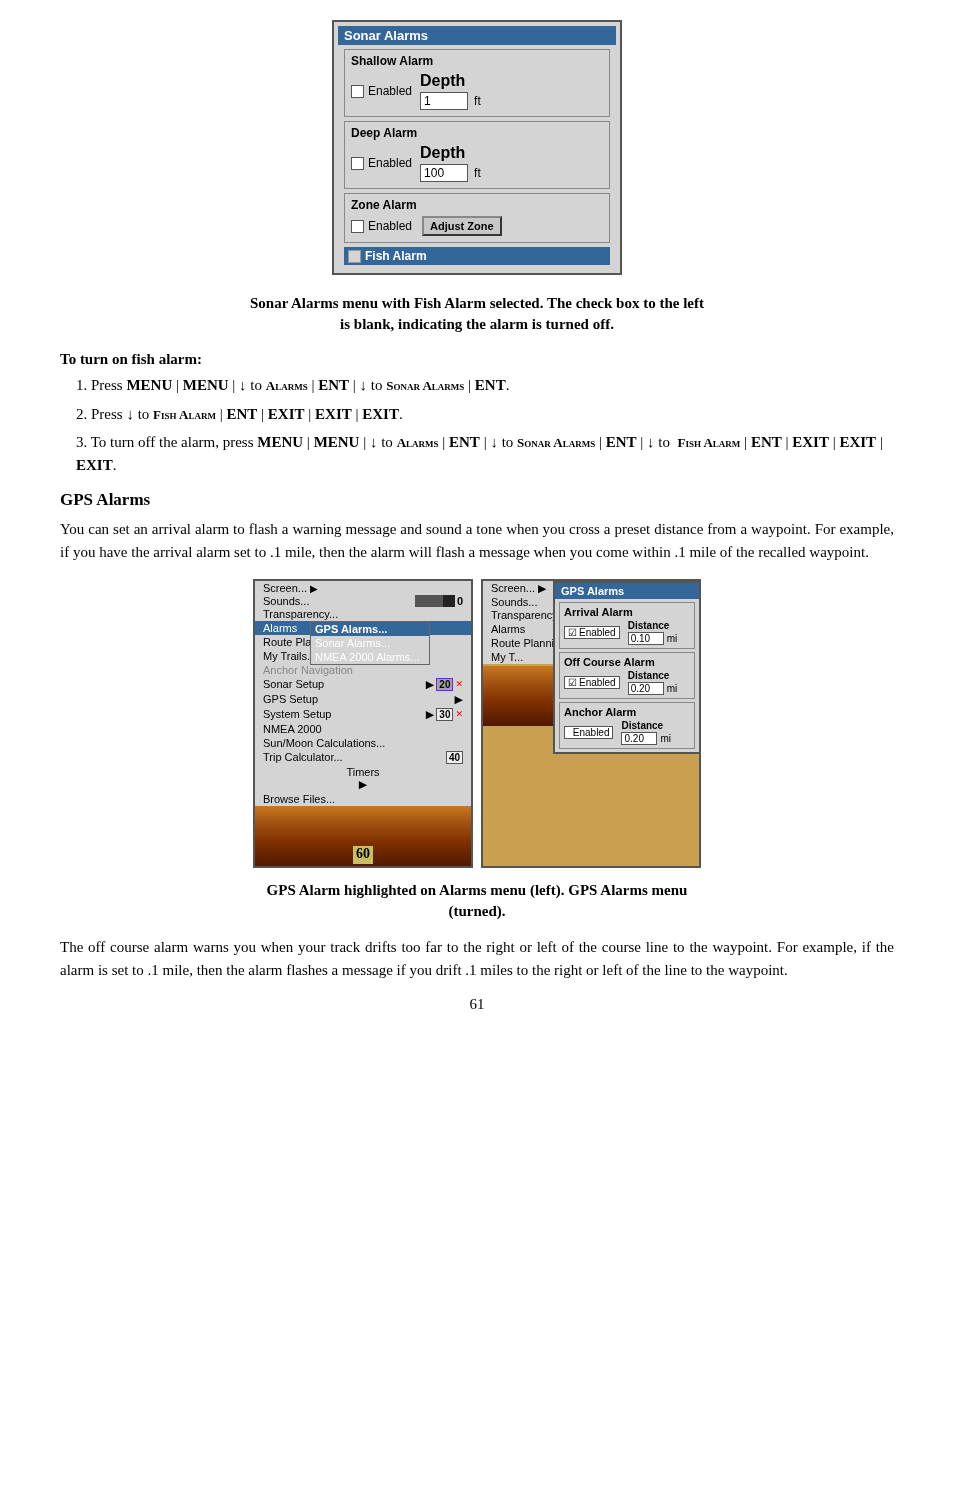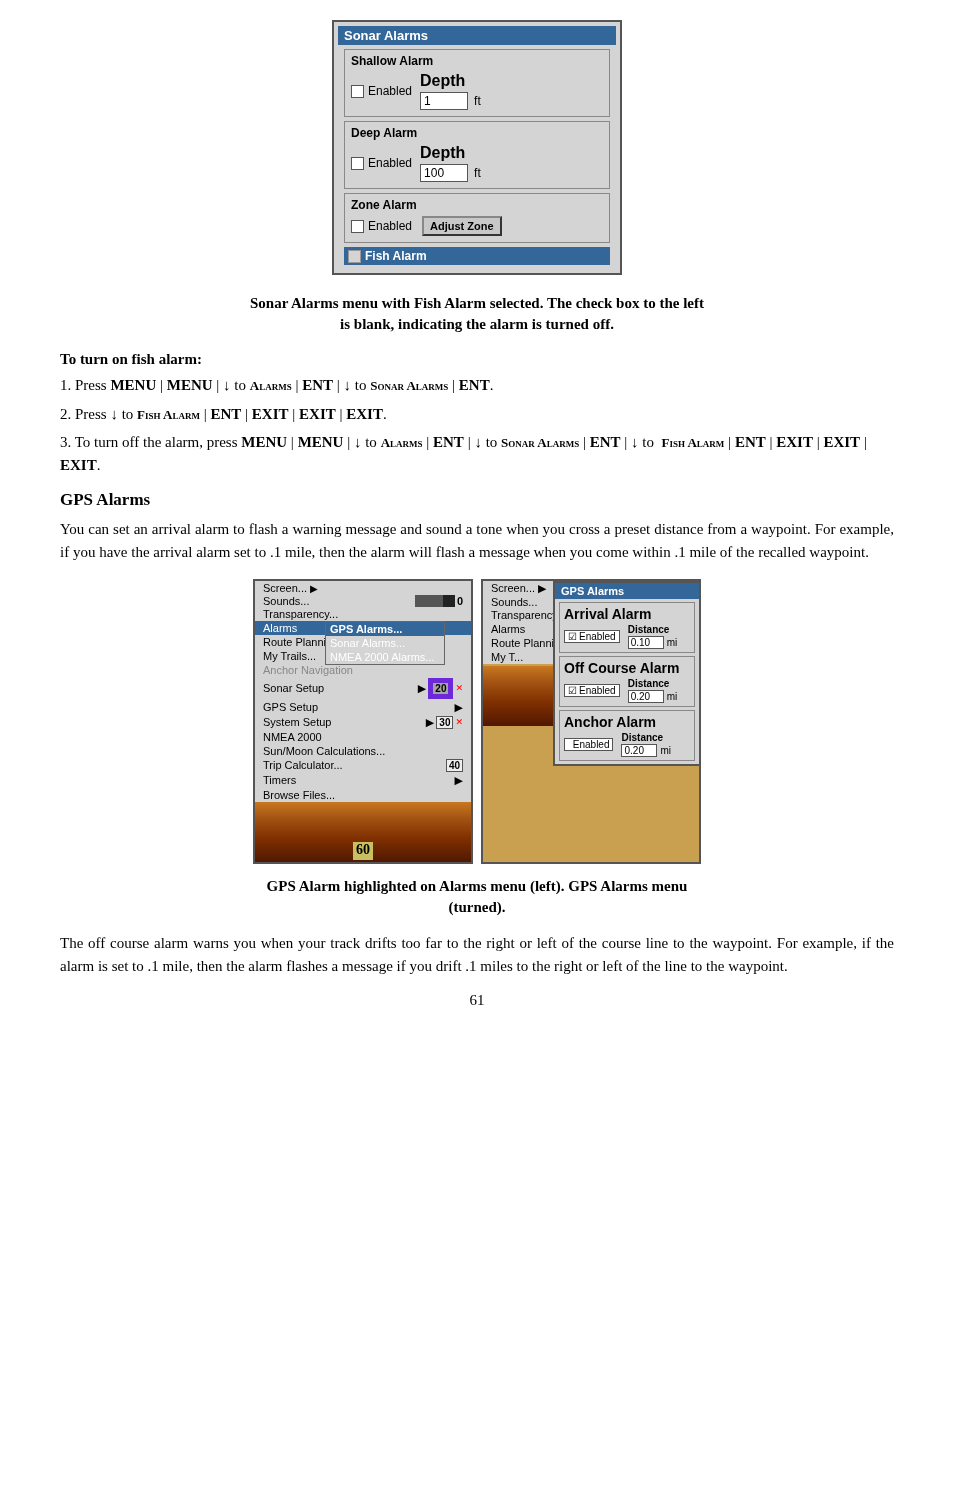--- a/index.html
+++ b/index.html
@@ -148,20 +148,21 @@
     .instruction-heading {
       font-size: 15px;
       font-weight: bold;
       margin-bottom: 6px;
     }
 
     .instruction-line {
       font-size: 15px;
       margin-bottom: 6px;
       line-height: 1.5;
+      margin-left: 16px;
     }
 
     .instruction-line b {
       font-weight: bold;
     }
 
     .sc {
       font-variant: small-caps;
       font-weight: bold;
       font-size: 13px;
@@ -246,21 +247,21 @@
       font-size: 11px;
     }
 
     .gps-alarm-group {
       border: 1px solid #888;
       margin: 3px 4px;
       padding: 3px 4px;
     }
 
     .gps-alarm-group-title {
-      font-size: 14px;
+      font-size: 11px;
       font-weight: bold;
       margin-bottom: 2px;
     }
 
     .gps-alarm-field {
       display: flex;
       align-items: center;
       gap: 4px;
     }
 
@@ -423,36 +424,36 @@
         <div style="display:flex; align-items:center; gap:2px;">
           <div style="width:40px; height:12px; background:#555; position:relative;">
             <div style="position:absolute; right:0; top:0; width:12px; height:12px; background:#222;"></div>
           </div>
           <span style="font-size:11px; font-weight:bold;">0</span>
         </div>
       </div>
       <div class="menu-item">Transparency...</div>
       <div class="menu-item highlighted" style="position:relative; display:flex; justify-content:space-between;">
         <span>Alarms</span>
-        <div style="position:absolute; left:70px; top:0; background:#d4d4d4; border:1px solid #666; width:120px; z-index:10; font-size:11px;">
+        <div style="position:absolute; left:55px; top:0; background:#d4d4d4; border:1px solid #666; width:120px; z-index:10; font-size:11px;">
           <div style="background:#336699; color:#fff; padding:1px 4px; font-weight:bold; font-size:11px;">GPS Alarms...</div>
           <div style="padding:1px 4px;">Sonar Alarms...</div>
           <div style="padding:1px 4px;">NMEA 2000 Alarms...</div>
         </div>
       </div>
       <div class="menu-item" style="display:flex; gap:20px;">
           <span>Route Planning</span>
         </div>
       <div class="menu-item">My Trails...</div>
       <div class="menu-item" style="color:#888;">Anchor Navigation</div>
       <div class="menu-item" style="display:flex;justify-content:space-between;align-items:center;">
         <span>Sonar Setup</span>
         <div style="display:flex;align-items:center;gap:2px;">
           <span>▶</span>
-          <div style="font-size:10px; font-weight:bold; border:5px solid #6d28d9; padding:0 2px; background:#a3a3a3;">20</div>
+          <div style="font-size:10px; font-weight:bold; border:1px solid #6d28d9; padding:0 2px; background:#a3a3a3;">20</div>
           <span style="font-size:9px;color:#f00;">✕</span>
         </div>
       </div>
       <div class="menu-item" style="display:flex;justify-content:space-between;align-items:center;">
         <span>GPS Setup</span>
           <span>▶</span>
       </div>
       <div class="menu-item" style="display:flex;justify-content:space-between;align-items:center;">
         <span>System Setup</span>
         <div style="display:flex;align-items:center;gap:2px;">
@@ -460,21 +461,21 @@
           <div style="font-size:10px; font-weight:bold; border:1px solid #555; padding:0 2px; background:#eee;">30</div>
           <span style="font-size:9px;color:#f00;">✕</span>
         </div>
       </div>
       <div class="menu-item">NMEA 2000</div>
       <div class="menu-item">Sun/Moon Calculations...</div>
       <div class="menu-item" style="display:flex;justify-content:space-between;align-items:center;">
         <span>Trip Calculator...</span>
         <div style="font-size:10px; font-weight:bold; border:1px solid #555; padding:0 2px; background:#eee;">40</div>
       </div>
-      <div class="menu-item" style="display:flex;justify-content:space-between;align-items:center;">
+      <div class="menu-item" style="display:flex;justify-content:space-between;align-items:center;flex-direction:column;">
         <span>Timers</span>
           <span>▶</span>
       </div>
       <div class="menu-item">Browse Files...</div>
     </div>
     <div class="sonar-image">
       <div style="position:absolute;bottom:2px;left:50%;transform:translateX(-50%);font-size:13px;font-weight:bold;color:#fff;padding:0 2px;">50</div>
       <div style="position:absolute;bottom:2px;left:50%;transform:translateX(-50%);font-size:14px;font-weight:bold;color:#000;background:#c8c060;padding:0 3px;top:40px;">60</div>
     </div>
   </div>

